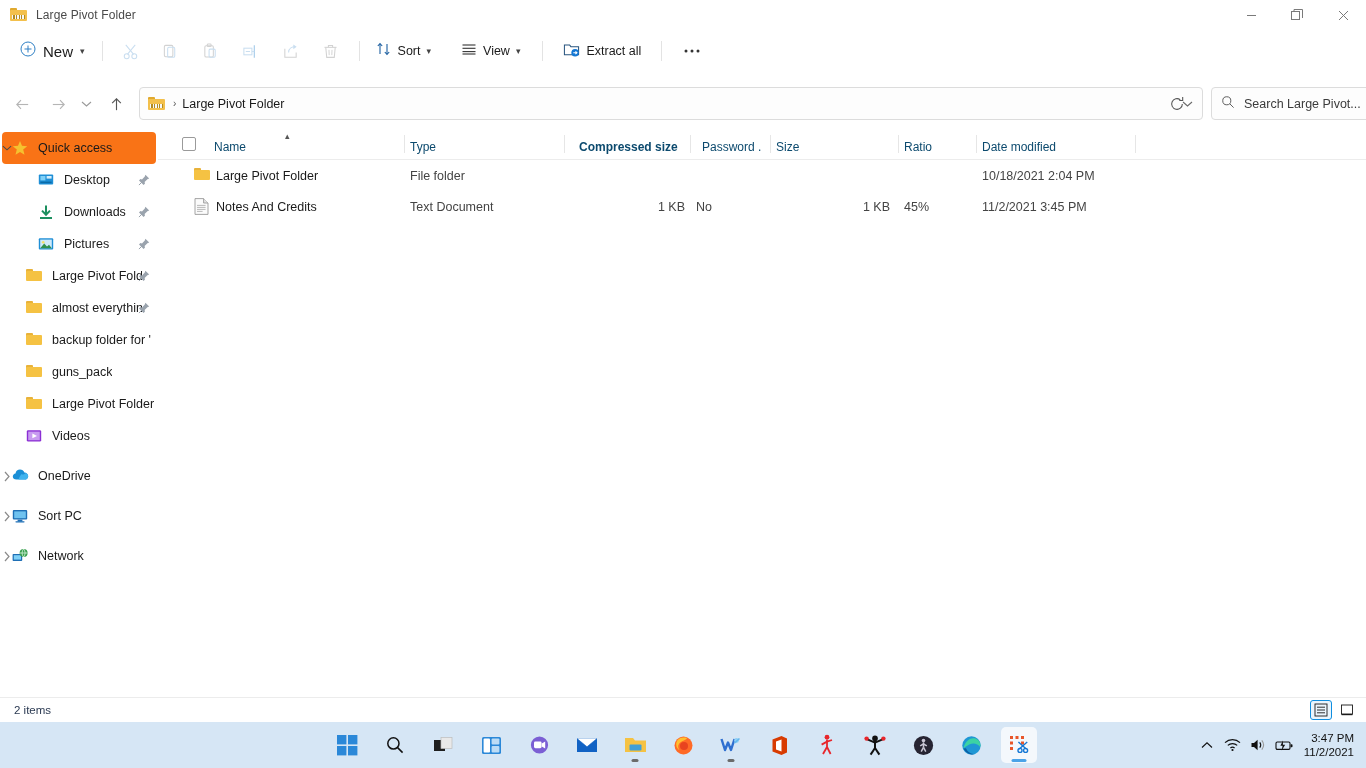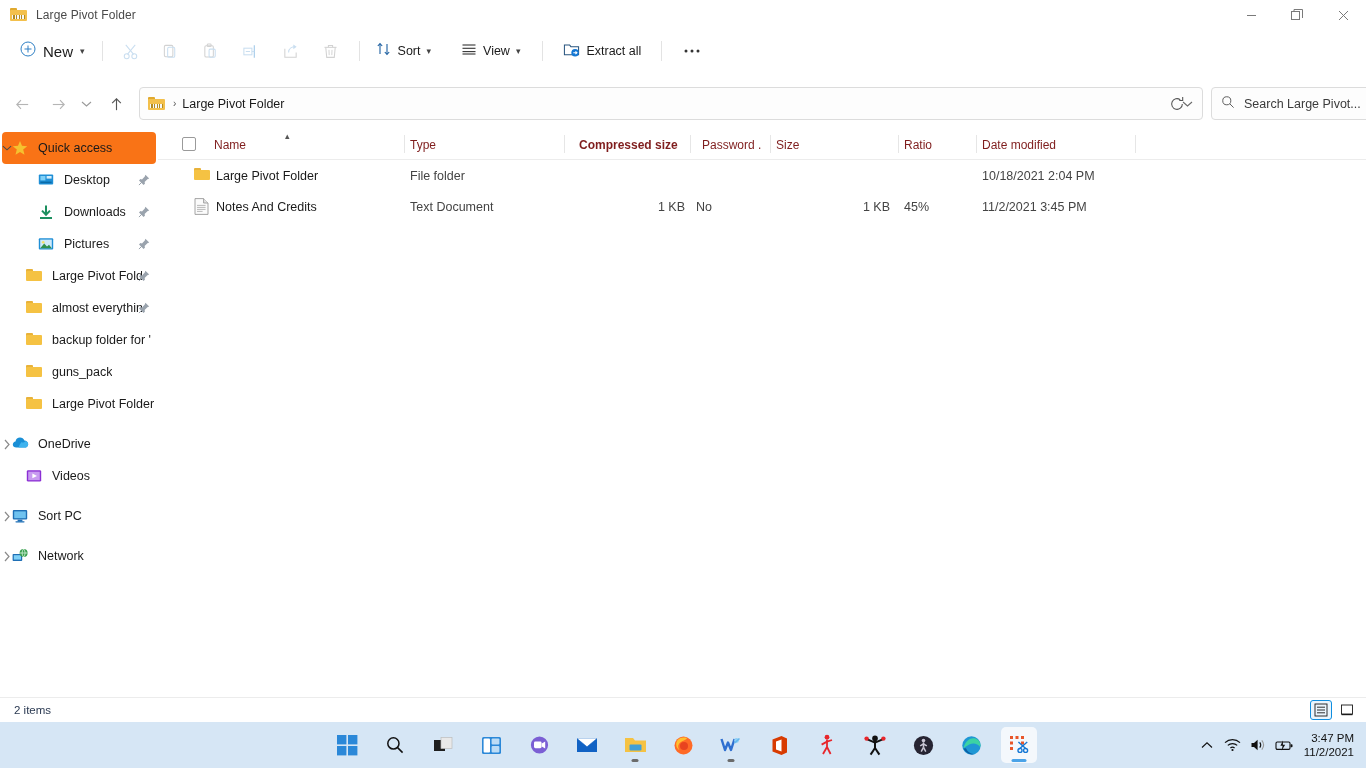--- a/index.html
+++ b/index.html
@@ -91,22 +91,22 @@
   .side-lbl {
     margin-left:10px; font-size:12.5px; color:#1a1a1a; white-space:nowrap;
     overflow:hidden;
   }
   .side-pin { position:absolute; right:6px; top:8px; }
 
   
   .listarea { position:absolute; left:158px; top:128px; width:1208px; height:569px; background:#fff; }
   .colhdr { position:relative; height:32px; border-bottom:1px solid #ececec; }
   .col {
-    position:absolute; top:10px; height:32px; display:flex; align-items:flex-start;
-    font-size:12px; color:#7f1d1d; cursor:default;
+    position:absolute; top:3px; height:32px; display:flex; align-items:center;
+    font-size:12px; color:#0c4a6e; cursor:default;
   }
   .col .ct { white-space:nowrap; overflow:hidden; }
   .coldiv { position:absolute; top:7px; width:1px; height:18px; background:#e6e6e6; }
   .hdr-check {
     position:absolute; left:24px; top:9px; width:14px; height:14px;
     border:1px solid #9a9a9a; border-radius:2px; background:#fff;
   }
   .sortmark { position:absolute; top:3px; font-size:9px; color:#555; }
 
   .row {
@@ -475,40 +475,40 @@
         </div>
         <div class="side-lbl" style="max-width: 106px;">guns_pack</div>
       </div>
       <div class="side-item" style="margin-top: 0px;">
         <div class="side-exp" style="flex: 0 0 24px; width: 24px;"></div>
         <div class="side-ico">
           <div class="folder-yellow"></div>
         </div>
         <div class="side-lbl" style="max-width: 106px;">Large Pivot Folder</div>
       </div>
-      <div class="side-item" style="margin-top: 8px;">
-        <div class="side-exp" style="flex: 0 0 10px; width: 10px;">
-          <svg width="8" height="11" viewBox="0 0 8 11">
-            <path d="M2 1 L6 5.5 L2 10" fill="none" stroke="#8a8a8a" stroke-width="1.2"></path>
-          </svg>
-        </div>
-        <div class="side-ico"><svg width="17" height="14" viewBox="0 0 17 14">
-            <path d="M4.4 11.6 C2.2 11.6 0.8 10.2 0.8 8.5 c0-1.6 1.2-2.9 2.7-3.1 C3.8 3.2 5.7 1.6 8 1.6 c2 0 3.7 1.2 4.4 3 C14.6 4.8 16.2 6.2 16.2 8.2 c0 1.9-1.6 3.4-3.6 3.4 Z" fill="#1a8fd6"></path>
-            <path d="M6.6 11.6 H12.6 c2 0 3.6-1.5 3.6-3.4 0-1.6-1.1-2.9-2.6-3.3 -1 1.3-2.8 1.8-4.3 1.4 -1.2 1.4-2.2 3.3-2.7 5.3Z" fill="#3fb3ee"></path>
-          </svg></div>
-        <div class="side-lbl" style="max-width: 120px;">OneDrive</div>
-      </div>
       <div class="side-item" style="margin-top: 0px;">
         <div class="side-exp" style="flex: 0 0 24px; width: 24px;"></div>
         <div class="side-ico"><svg width="16" height="16" viewBox="0 0 16 16">
             <rect x="0.8" y="2.2" width="14.4" height="11.4" rx="1.4" fill="#8b2fd4"></rect>
             <rect x="2.2" y="3.6" width="11.6" height="8.6" fill="#c89af0"></rect>
             <path d="M6.4 5.6 L11 7.9 L6.4 10.2 Z" fill="#fff"></path>
           </svg></div>
         <div class="side-lbl" style="max-width: 106px;">Videos</div>
+      </div>
+      <div class="side-item" style="margin-top: 8px;">
+        <div class="side-exp" style="flex: 0 0 10px; width: 10px;">
+          <svg width="8" height="11" viewBox="0 0 8 11">
+            <path d="M2 1 L6 5.5 L2 10" fill="none" stroke="#8a8a8a" stroke-width="1.2"></path>
+          </svg>
+        </div>
+        <div class="side-ico"><svg width="17" height="14" viewBox="0 0 17 14">
+            <path d="M4.4 11.6 C2.2 11.6 0.8 10.2 0.8 8.5 c0-1.6 1.2-2.9 2.7-3.1 C3.8 3.2 5.7 1.6 8 1.6 c2 0 3.7 1.2 4.4 3 C14.6 4.8 16.2 6.2 16.2 8.2 c0 1.9-1.6 3.4-3.6 3.4 Z" fill="#1a8fd6"></path>
+            <path d="M6.6 11.6 H12.6 c2 0 3.6-1.5 3.6-3.4 0-1.6-1.1-2.9-2.6-3.3 -1 1.3-2.8 1.8-4.3 1.4 -1.2 1.4-2.2 3.3-2.7 5.3Z" fill="#3fb3ee"></path>
+          </svg></div>
+        <div class="side-lbl" style="max-width: 120px;">OneDrive</div>
       </div>
       <div class="side-item" style="margin-top: 8px;">
         <div class="side-exp" style="flex: 0 0 10px; width: 10px;">
           <svg width="8" height="11" viewBox="0 0 8 11">
             <path d="M2 1 L6 5.5 L2 10" fill="none" stroke="#8a8a8a" stroke-width="1.2"></path>
           </svg>
         </div>
         <div class="side-ico"><svg width="16" height="16" viewBox="0 0 16 16">
             <rect x="0.8" y="2" width="14.4" height="9.6" rx="1" fill="#1f6fb5"></rect>
             <rect x="2.2" y="3.4" width="11.6" height="6.8" fill="#6fc2ef"></rect>

